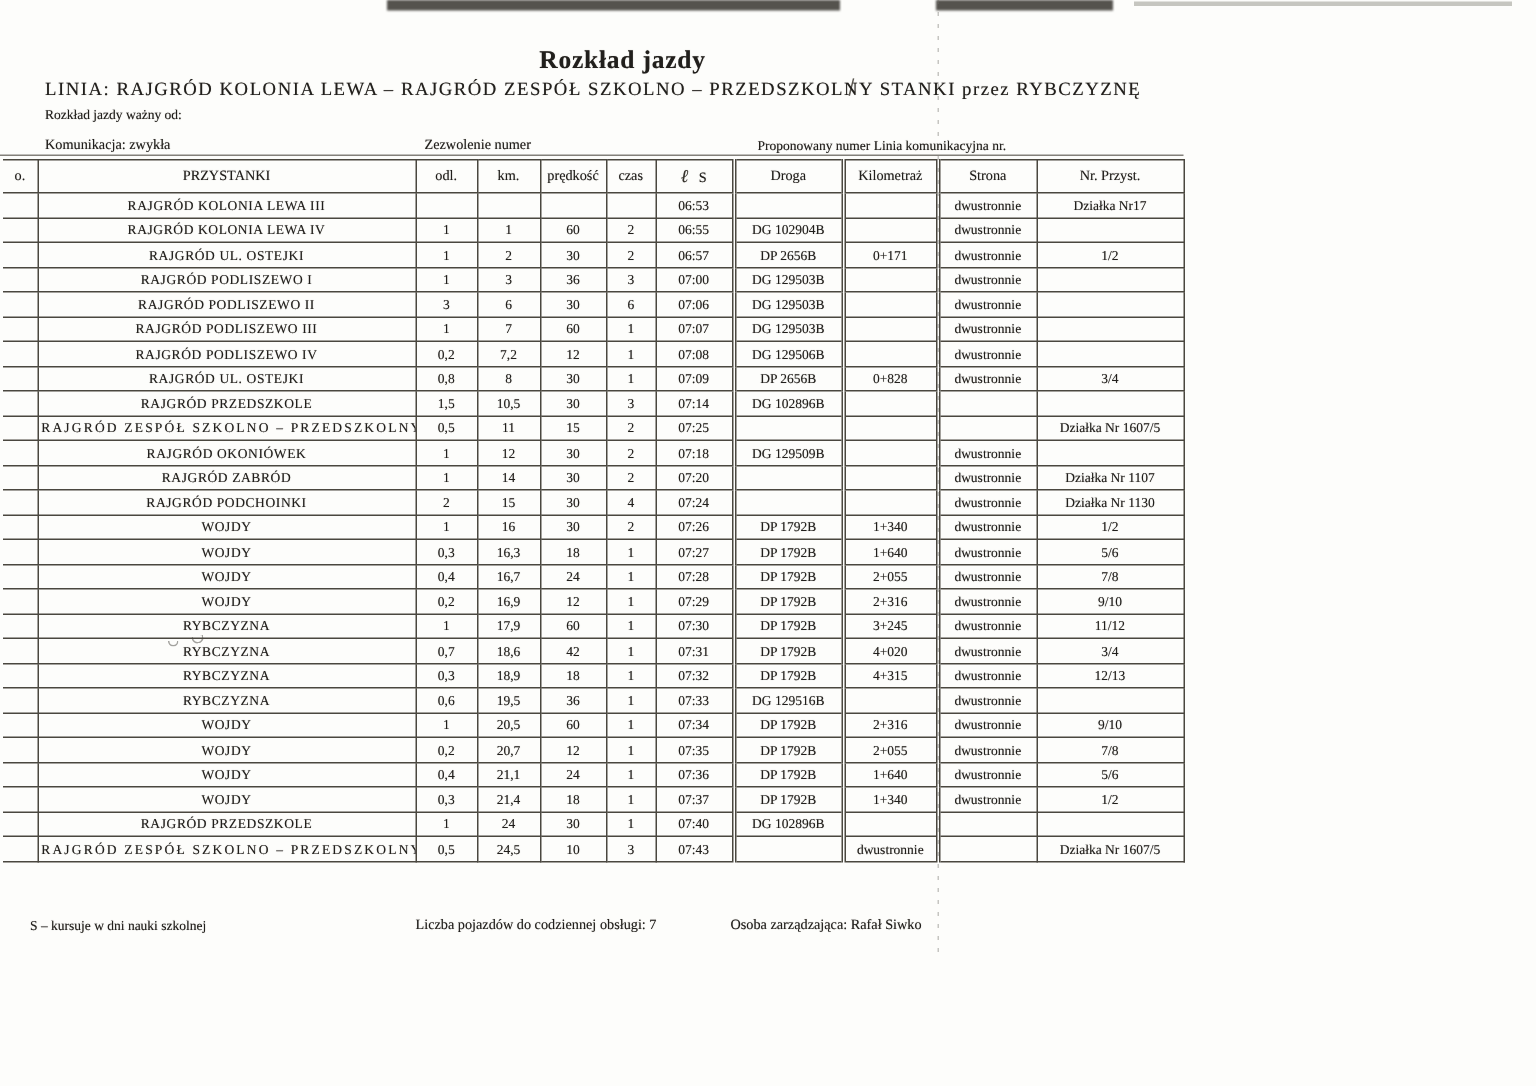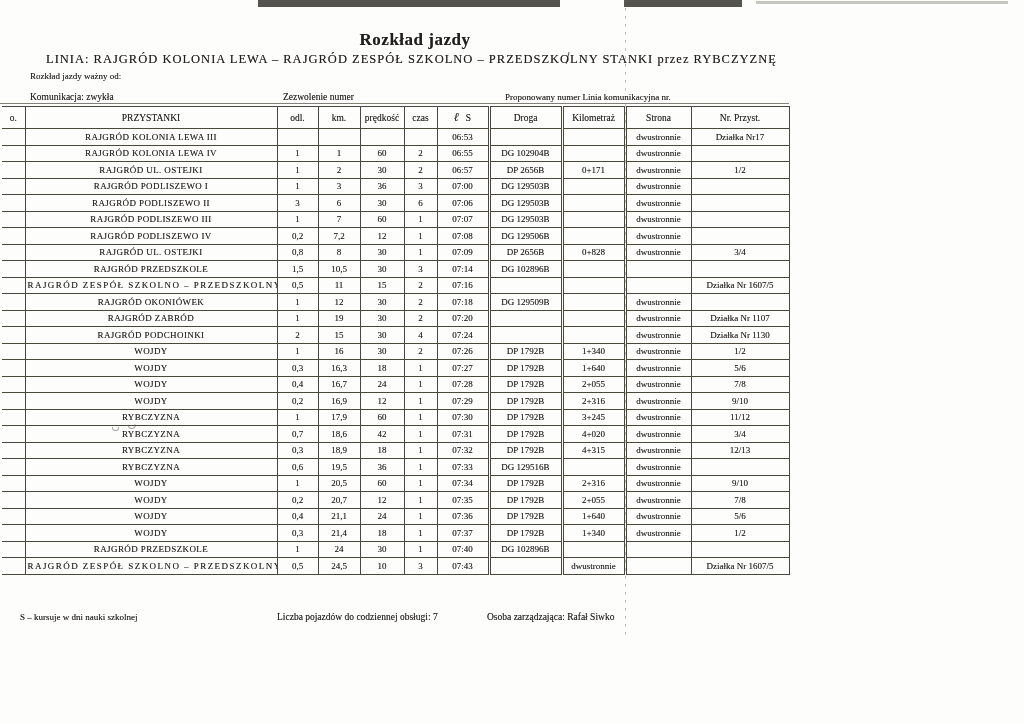--- a/index.html
+++ b/index.html
@@ -4,21 +4,21 @@
 <style>
   html,body{margin:0;padding:0;}
   body{
     width:1024px;height:724px;position:relative;overflow:hidden;
     background:#fdfdfb;
     font-family:"Liberation Serif","DejaVu Serif",serif;
     color:#211f1c;
   }
   .txt{position:absolute;white-space:nowrap;text-shadow:0 0 .5px rgba(45,40,32,.55);}
   #title{left:280px;top:30px;width:270px;text-align:center;font-size:17px;font-weight:bold;letter-spacing:.5px;}
-  #linia{left:46px;top:52px;font-size:12.5px;letter-spacing:1px;}
+  #linia{left:30px;top:52px;font-size:12.5px;letter-spacing:1px;}
   #valid-from{left:30px;top:71px;font-size:9px;}
   #komunikacja{left:30px;top:92px;font-size:9.5px;}
   #zezwolenie{left:283px;top:92px;font-size:9.5px;font-family:Liberation Serif, serif;}
   #proponowany{left:505px;top:92px;font-size:9px;}
 
   
   .band{position:absolute;top:0;height:7px;background:#55534e;filter:blur(.6px);}
   #band1{left:258px;width:302px;}
   #band2{left:624px;width:118px;}
   #band3{left:756px;top:1px;height:3px;width:252px;background:#c6c6c0;filter:blur(.5px);}
@@ -222,21 +222,21 @@
         <td class="c-dbl"></td>
         <td class=""></td>
       </tr>
       <tr>
         <td class=""></td>
         <td class="c-name c-name-long">RAJGRÓD ZESPÓŁ SZKOLNO – PRZEDSZKOLNY STANKI</td>
         <td class="">0,5</td>
         <td class="">11</td>
         <td class="">15</td>
         <td class="">2</td>
-        <td class="">07:16</td>
+        <td class="">07:25</td>
         <td class="c-dbl"></td>
         <td class="c-dbl"></td>
         <td class="c-dbl"></td>
         <td class="">Działka Nr 1607/5</td>
       </tr>
       <tr>
         <td class=""></td>
         <td class="c-name">RAJGRÓD OKONIÓWEK</td>
         <td class="">1</td>
         <td class="">12</td>
@@ -245,21 +245,21 @@
         <td class="">07:18</td>
         <td class="c-dbl">DG 129509B</td>
         <td class="c-dbl"></td>
         <td class="c-dbl">dwustronnie</td>
         <td class=""></td>
       </tr>
       <tr>
         <td class=""></td>
         <td class="c-name">RAJGRÓD ZABRÓD</td>
         <td class="">1</td>
-        <td class="">19</td>
+        <td class="">14</td>
         <td class="">30</td>
         <td class="">2</td>
         <td class="">07:20</td>
         <td class="c-dbl"></td>
         <td class="c-dbl"></td>
         <td class="c-dbl">dwustronnie</td>
         <td class="">Działka Nr 1107</td>
       </tr>
       <tr>
         <td class=""></td>

